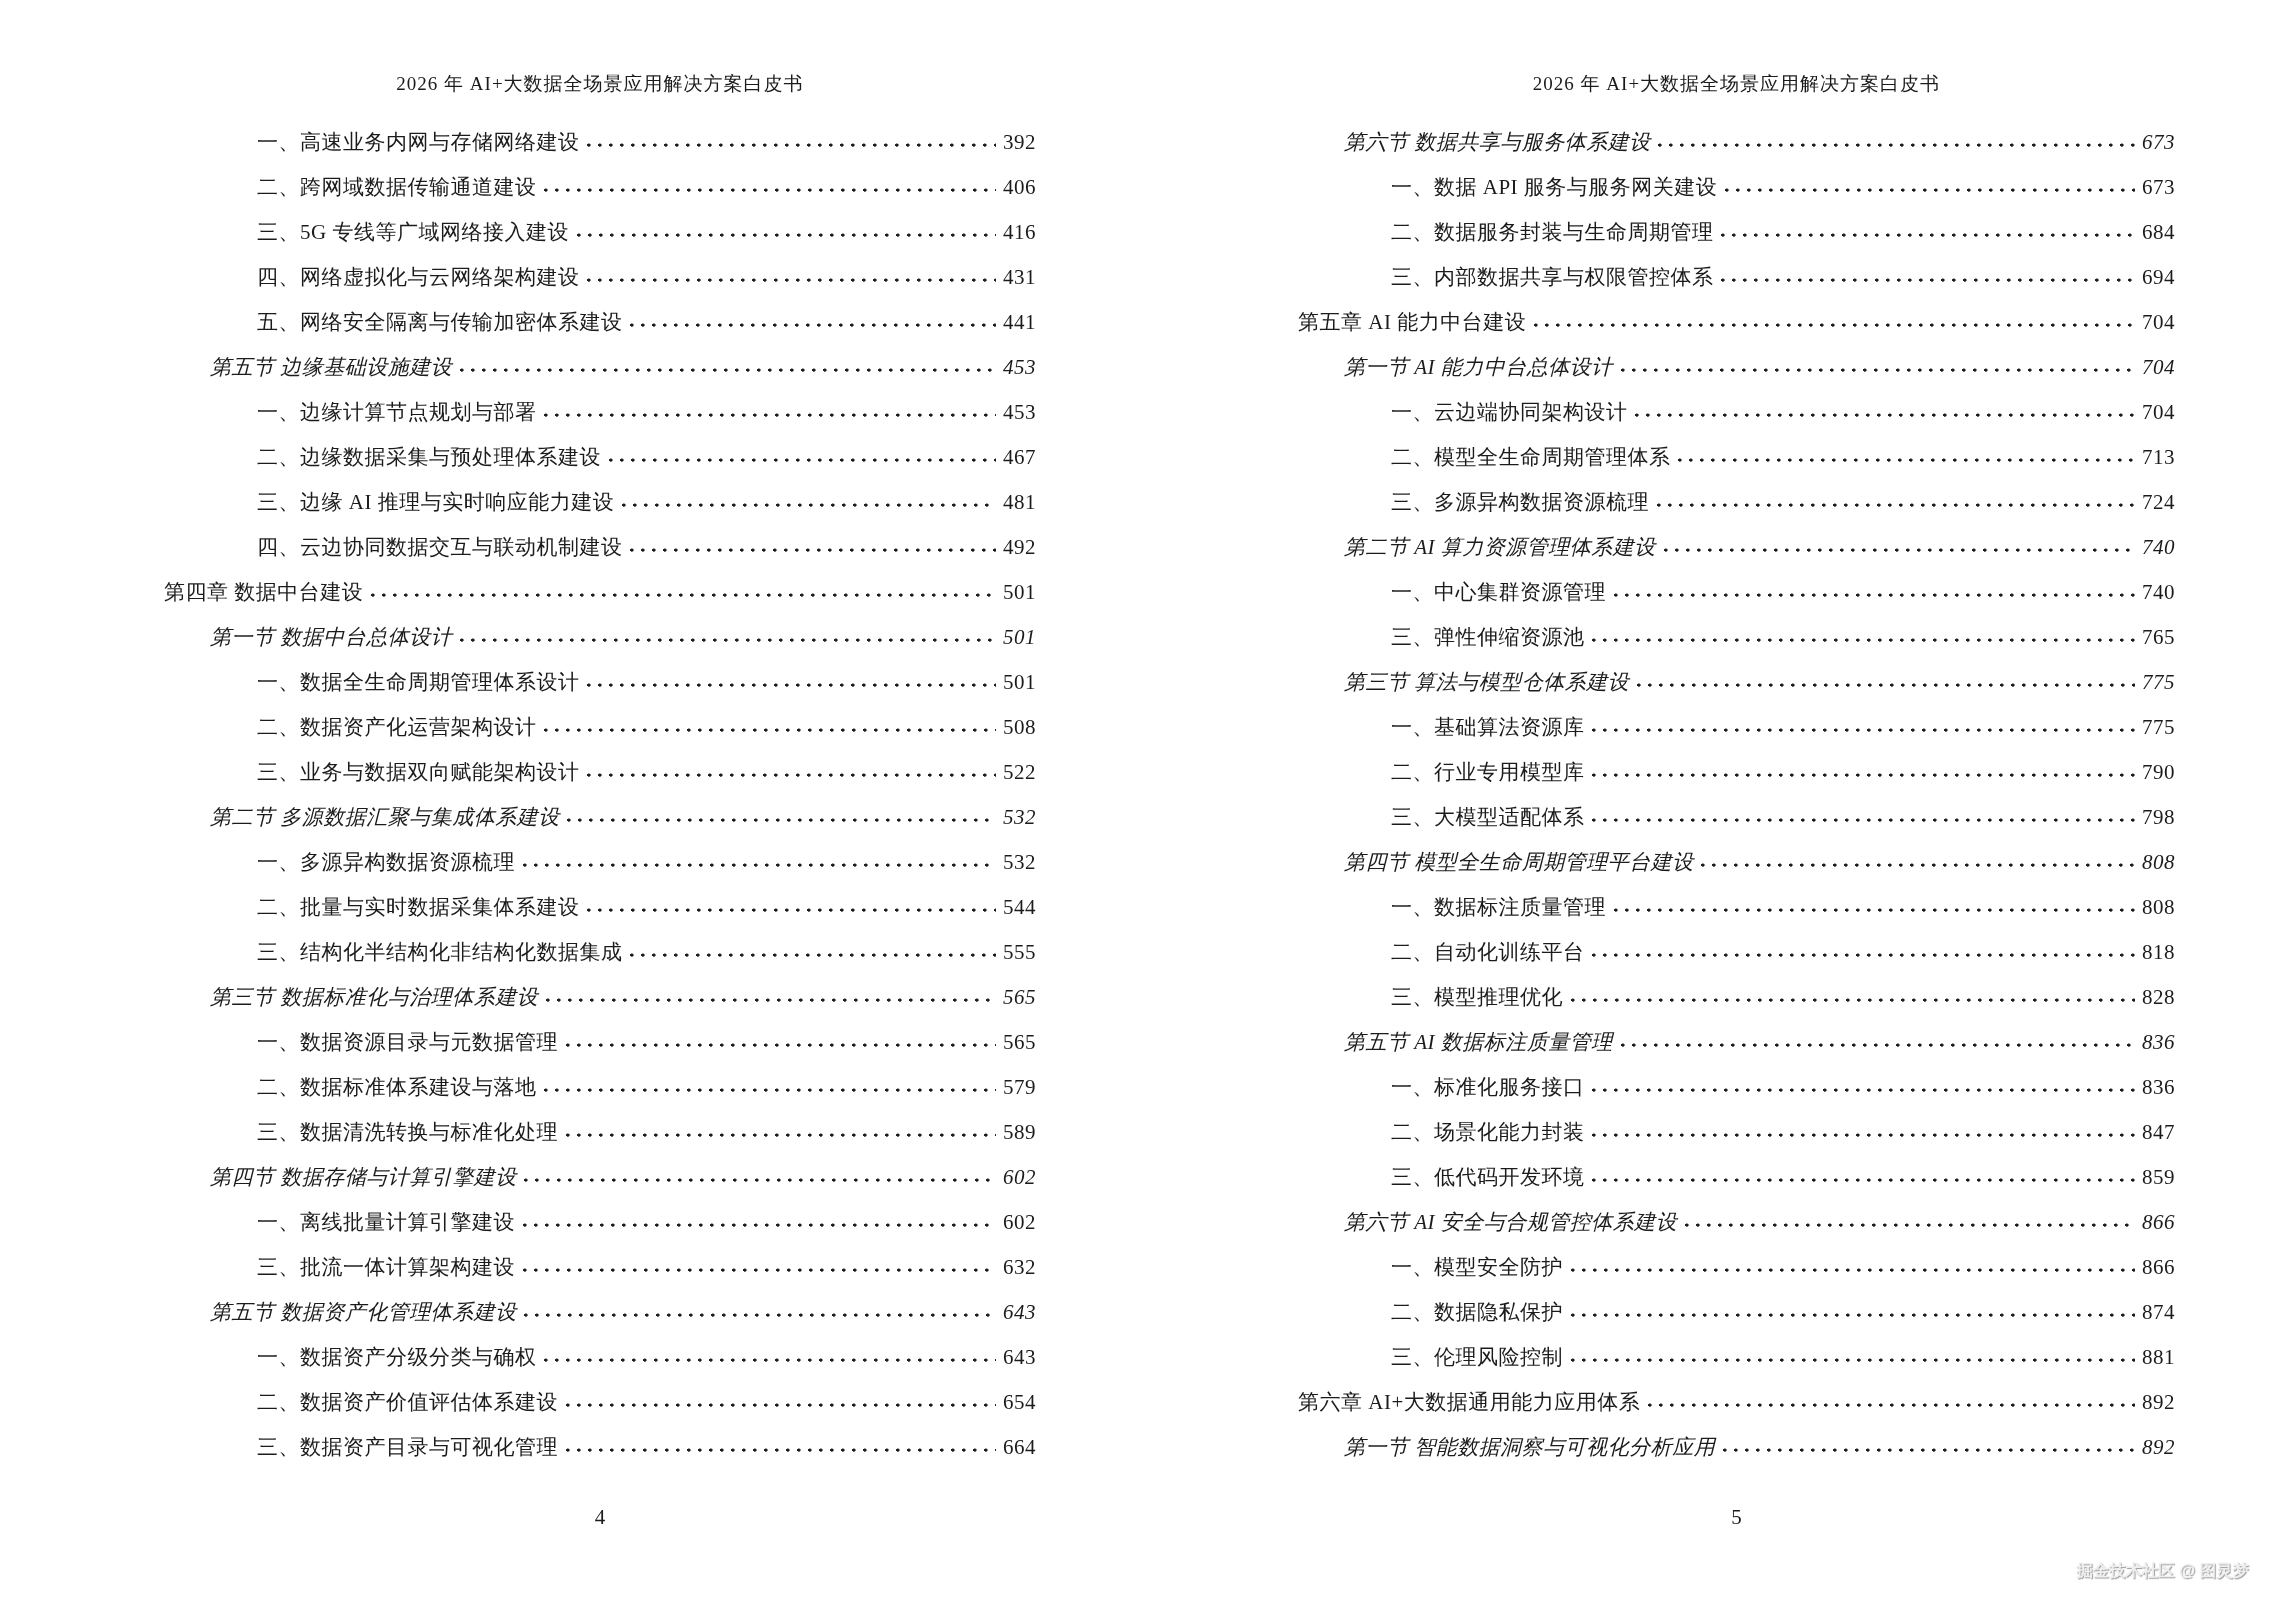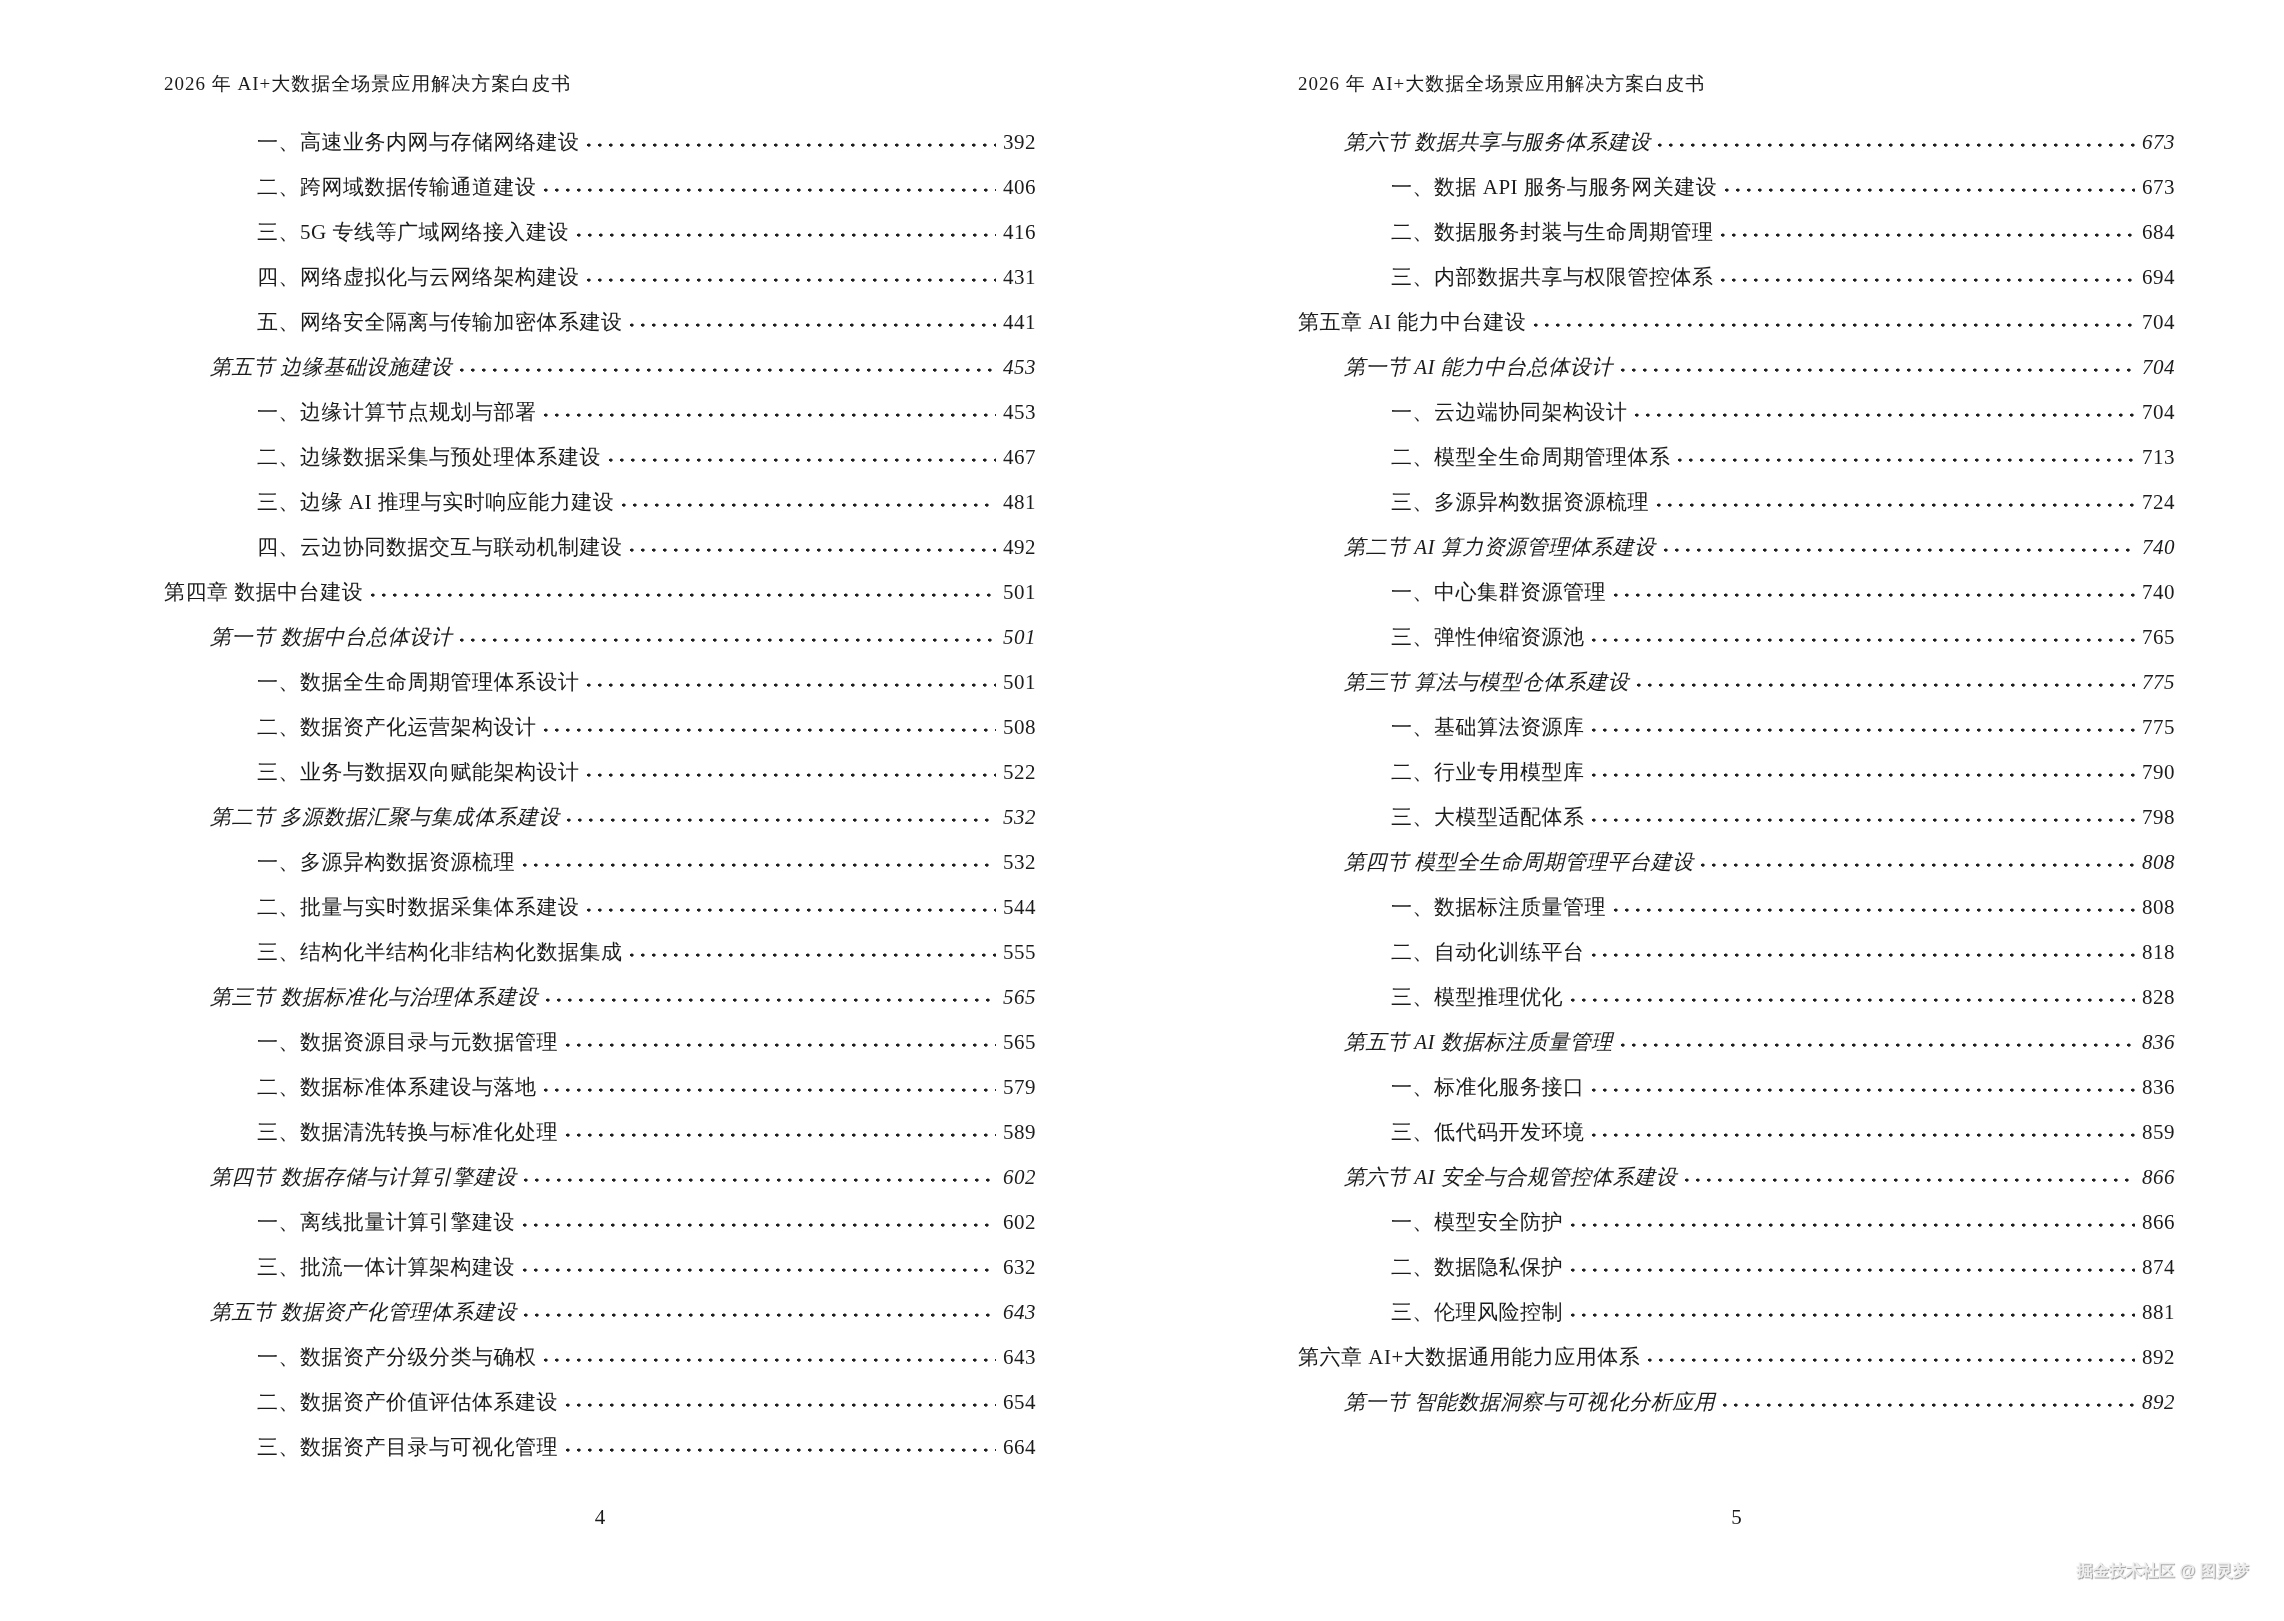--- a/index.html
+++ b/index.html
@@ -10,21 +10,21 @@
     color:#1b1b1b;
     overflow:hidden;
     position:relative;
   }
   .sheet{position:absolute;inset:0;}
   .page{position:absolute;top:0;height:1622px;}
   #page-left{left:164px;width:872px;}
   #page-right{left:1298px;width:877px;}
   .page-header{
     position:absolute;top:73px;left:0;width:100%;
-    text-align:left;
+    text-align:center;
     font-size:19px;line-height:1.2;
     letter-spacing:1px;
     white-space:nowrap;
   }
   .entries{position:absolute;top:114px;left:0;right:0;}
   .row{
     height:45px;
     display:flex;
     align-items:flex-end;
     padding-bottom:5.8px;
@@ -338,20 +338,25 @@
           <span class="label">第五节 AI 数据标注质量管理</span>
           <span class="leader"></span>
           <span class="num">836</span>
         </div>
         <div class="row lvl2">
           <span class="label">一、标准化服务接口</span>
           <span class="leader"></span>
           <span class="num">836</span>
         </div>
         <div class="row lvl2">
+          <span class="label">二、场景化能力封装</span>
+          <span class="leader"></span>
+          <span class="num">847</span>
+        </div>
+        <div class="row lvl2">
           <span class="label">三、低代码开发环境</span>
           <span class="leader"></span>
           <span class="num">859</span>
         </div>
         <div class="row lvl1">
           <span class="label">第六节 AI 安全与合规管控体系建设</span>
           <span class="leader"></span>
           <span class="num">866</span>
         </div>
         <div class="row lvl2">

